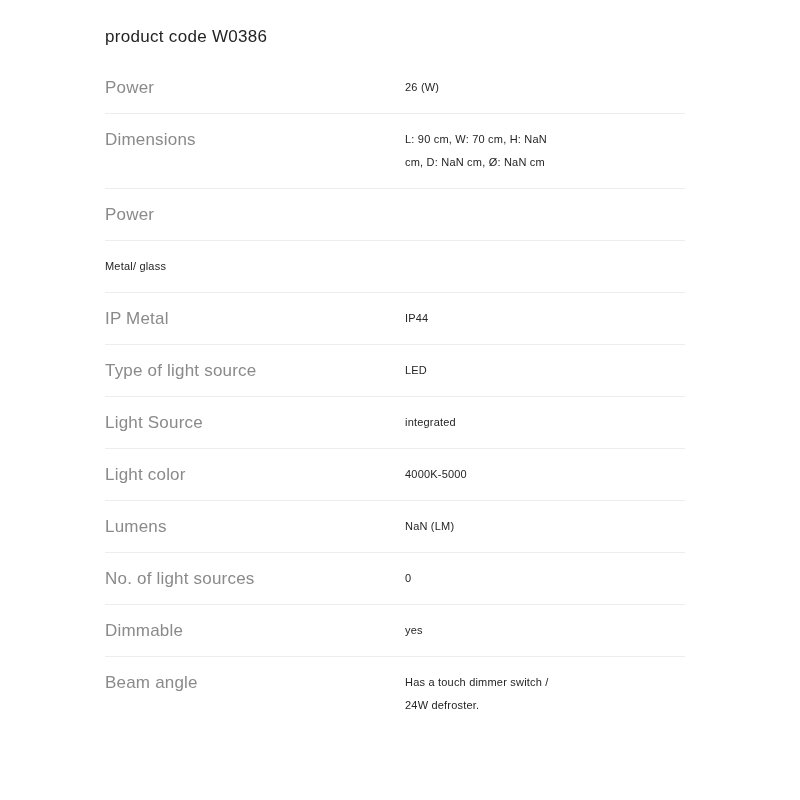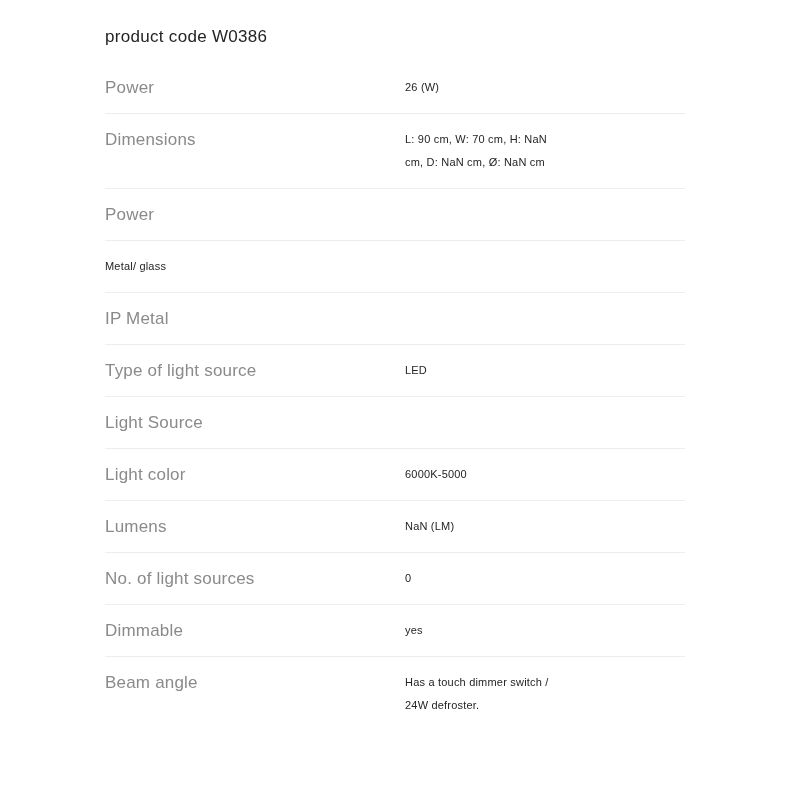--- a/index.html
+++ b/index.html
@@ -78,34 +78,36 @@
   <div class="spec-row">
     <div class="spec-label">Power</div>
   </div>
 
   <div class="spec-row">
     <div class="spec-value">Metal/ glass</div>
   </div>
 
   <div class="spec-row">
     <div class="spec-label">IP Metal</div>
+    <div class="spec-value">IP44</div>
   </div>
 
   <div class="spec-row">
     <div class="spec-label">Type of light source</div>
     <div class="spec-value">LED</div>
   </div>
 
   <div class="spec-row">
     <div class="spec-label">Light Source</div>
+    <div class="spec-value">integrated</div>
   </div>
 
   <div class="spec-row">
     <div class="spec-label">Light color</div>
-    <div class="spec-value">6000K-5000</div>
+    <div class="spec-value">4000K-5000</div>
   </div>
 
   <div class="spec-row">
     <div class="spec-label">Lumens</div>
     <div class="spec-value">NaN (LM)</div>
   </div>
 
   <div class="spec-row">
     <div class="spec-label">No. of light sources</div>
     <div class="spec-value">0</div>

